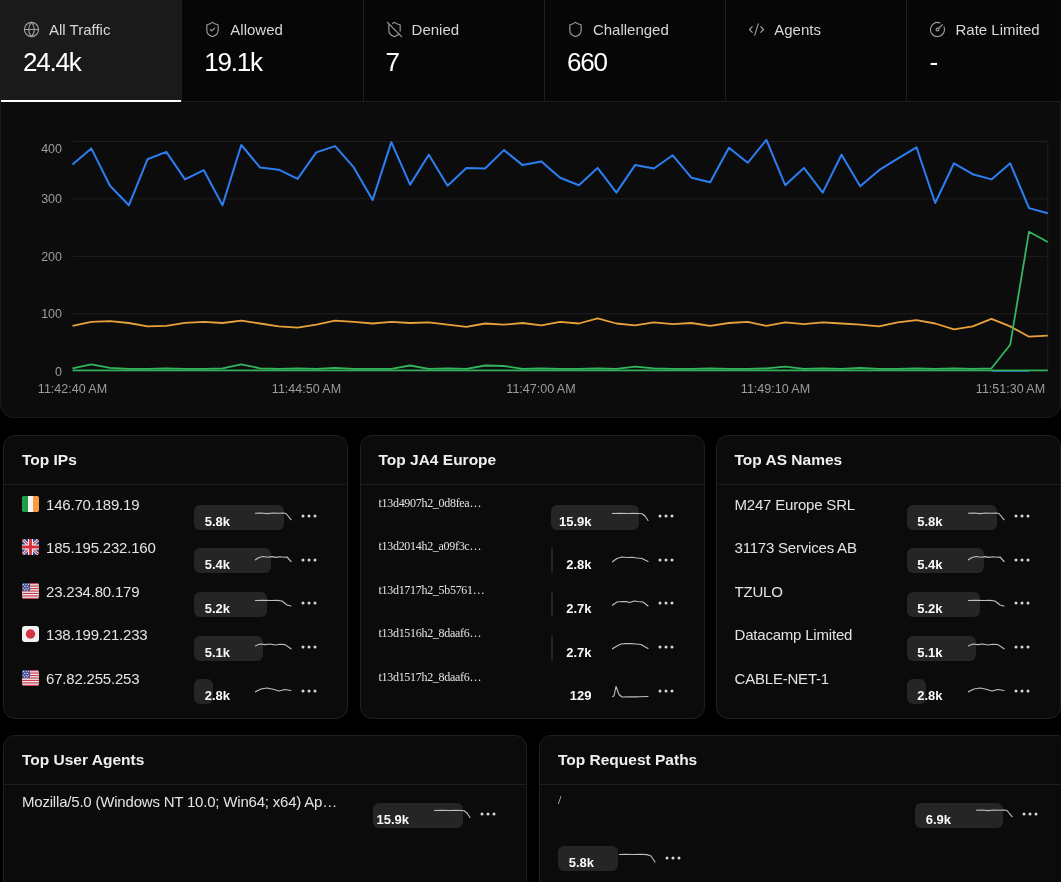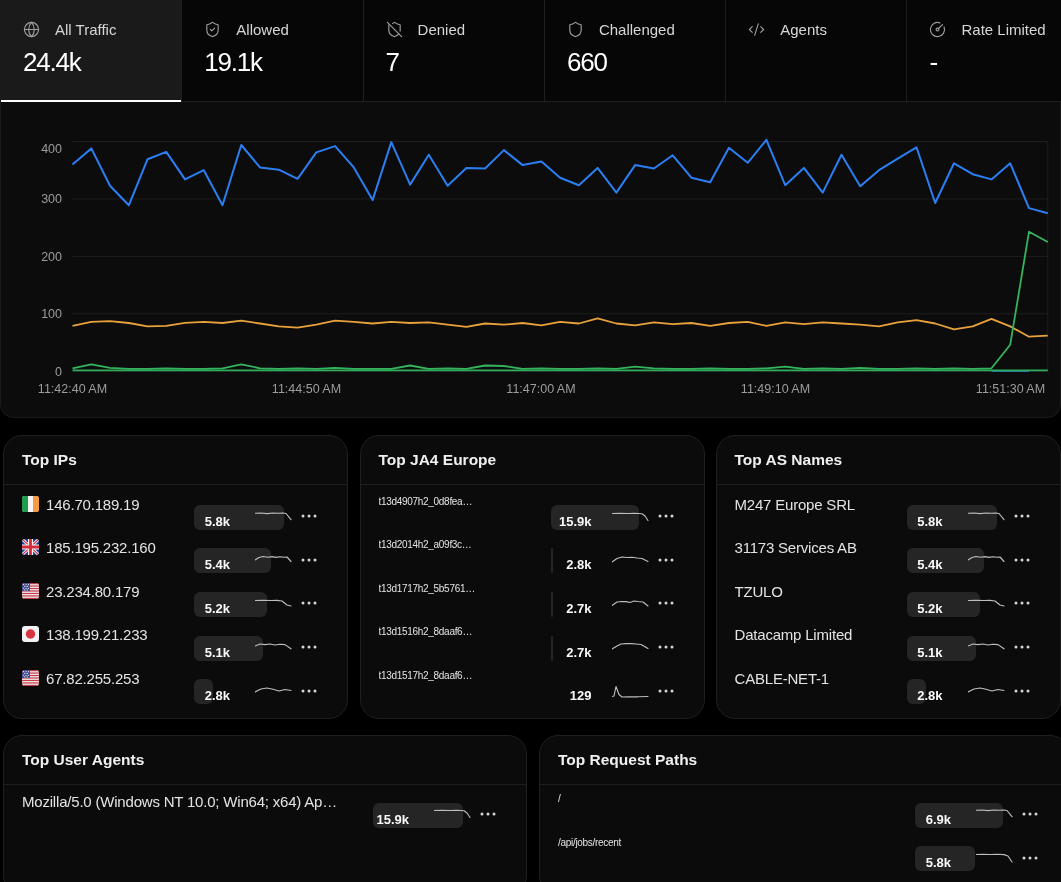--- a/index.html
+++ b/index.html
@@ -3,30 +3,30 @@
 <meta charset="utf-8">
 <style>
 *{margin:0;padding:0;box-sizing:border-box}
 html,body{width:1061px;height:882px;overflow:hidden;background:#000;font-family:"Liberation Sans",sans-serif}
 .panel{position:absolute;left:0;top:0;width:1061px;height:418px;background:#0c0c0c;border-radius:0 0 14px 14px;border:1px solid #1a1a1a;border-top:none}
 .tabs{position:absolute;left:0;top:0;width:1061px;height:102px;display:flex;background:#060606;border-bottom:1px solid #1f1f1f}
 .tab{width:181.3px;flex:none;border-right:1px solid #1f1f1f;padding:20px 0 0 22px;position:relative}
 .tab:last-child{width:154px;border-right:none}
 .tab.active{background:#1a1a1a}
 .tab.active::after{content:"";position:absolute;left:0;bottom:-1px;width:100%;height:2.5px;background:#fff}
-.tlab{display:flex;align-items:center;gap:15px;height:18px;color:#d7d7d7;font-size:15px}
+.tlab{display:flex;align-items:center;gap:9px;height:18px;color:#d7d7d7;font-size:15px}
 .tlab svg{flex:none;stroke:#9f9f9f}
 .tval{margin-top:9px;font-size:26px;letter-spacing:-1.2px;color:#fff;font-weight:400}
-.card{position:absolute;background:#0b0b0b;border:1px solid #1f1f1f;border-radius:19px;overflow:hidden}
+.card{position:absolute;background:#0b0b0b;border:1px solid #1f1f1f;border-radius:12px;overflow:hidden}
 .chead{height:49px;display:flex;align-items:center;padding-left:18px;font-size:15.5px;font-weight:700;color:#f0f0f0;border-bottom:1px solid #1e1e1e}
 .rows{padding-top:11px}
 .rows2{padding-top:8px}
 .row{height:43.6px;display:flex;align-items:flex-start;padding-left:18px}
 .name{flex:1;min-width:0;white-space:nowrap;overflow:hidden;font-size:15px;color:#e3e3e3;padding-right:6px;letter-spacing:-.2px}
-.mono{font-family:Liberation Sans, sans-serif;font-size:10px;letter-spacing:-.3px}
+.mono{font-family:Liberation Serif, serif;font-size:12px;letter-spacing:-.3px}
 .flag{width:17px;height:16px;border-radius:3px;margin-right:7px;flex:none}
 .vz{position:relative;width:153px;height:43.6px;flex:none}
 .bar{position:absolute;left:0;top:9.3px;height:25px;border-radius:6px;background:#252525}
 .val{position:absolute;left:0;top:4px;width:36px;height:100%;display:flex;align-items:center;justify-content:flex-end;font-size:13px;font-weight:700;color:#fafafa}
 .spk{position:absolute;left:61px;top:15px}
 .spk polyline{fill:none;stroke:#bdbdbd;stroke-width:1.15;stroke-linejoin:round;stroke-linecap:round}
 .dots{position:absolute;left:107px;top:18.7px}
 .dots circle{fill:#d6d6d6}
 .ja4 .val{width:41px}
 </style>
@@ -460,21 +460,20 @@
             <polyline points="0,2.3 6,2 12,2.6 18,2 23,2.2 28,2 31,2.5 36,8.7"></polyline>
           </svg>
           <svg class="dots" width="17" height="4">
             <circle cx="2" cy="2" r="1.5"></circle>
             <circle cx="8" cy="2" r="1.5"></circle>
             <circle cx="14" cy="2" r="1.5"></circle>
           </svg>
         </div>
       </div>
       <div class="row">
-        <span class="name mono">/api/jobs/recent</span>
         <div class="vz">
           <div class="bar" style="width:60px"></div>
           <div class="val">5.8k</div>
           <svg class="spk" width="37" height="14">
             <polyline points="0,2.5 7,2.2 14,2.5 21,2.2 28,2.6 32,4 36,10"></polyline>
           </svg>
           <svg class="dots" width="17" height="4">
             <circle cx="2" cy="2" r="1.5"></circle>
             <circle cx="8" cy="2" r="1.5"></circle>
             <circle cx="14" cy="2" r="1.5"></circle>

